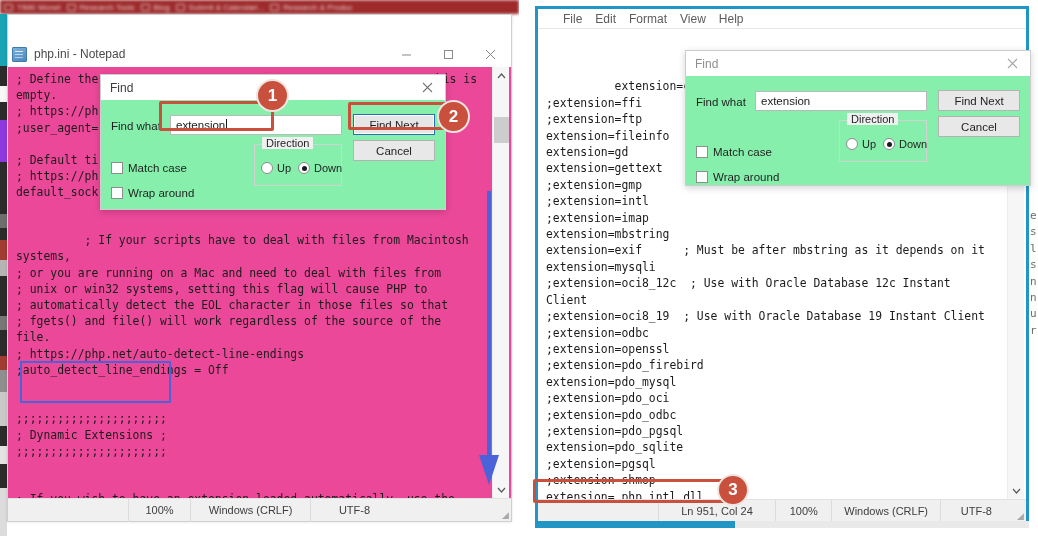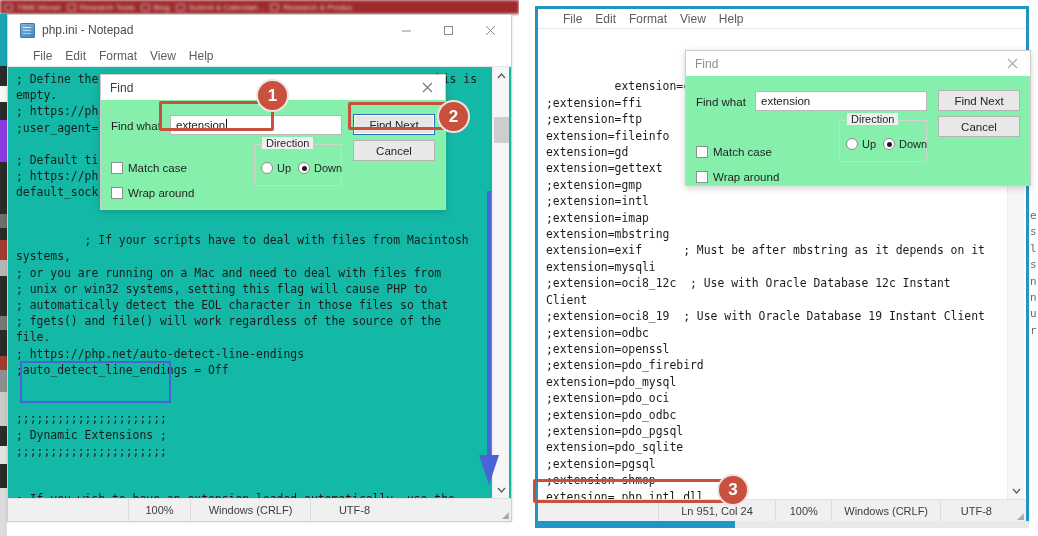--- a/index.html
+++ b/index.html
@@ -29,22 +29,22 @@
   .edge-strips { position:absolute; left:0; top:14px; width:7px; height:522px; }
   .strip { position:absolute; left:0; width:7px; }
 
   
   #np-left {
     position:absolute; left:7px; top:14px; width:505px; height:508px;
     background:#ffffff; border:1px solid #cfcfcf;
     box-shadow:0 0 3px rgba(0,0,0,.12);
   }
   .np-title {
-    height:30px; display:flex; align-items:center; padding-left:12px;
-    background:#ffffff; position:relative;
+    height:30px; display:flex; align-items:center; padding-left:4px;
+    background:#ffffff; position:relative;margin-top:24px;
   }
   .np-icon {
     width:15px; height:15px; margin-right:7px; position:relative; flex:0 0 auto;
     background:linear-gradient(150deg,#7fb3dc 0%,#5e9bcd 55%,#4d87b9 100%);
     border:1px solid #3f7aa8; border-radius:1px;
   }
   .np-icon::after{
     content:""; position:absolute; left:2px; top:3px; right:3px; height:1px;
     background:rgba(255,255,255,.75);
     box-shadow:0 3px 0 rgba(255,255,255,.6), 0 6px 0 rgba(255,255,255,.5);
@@ -57,21 +57,21 @@
   }
   .np-ctrl svg { display:block; }
   .np-menu {
     height:22px; display:flex; align-items:center; gap:13px; padding-left:25px;
     font-size:12px; color:#5c5c5c; border-bottom:1px solid #e6e6e6;
   }
   .np-menu span { cursor:default; }
 
   .np-body {
     position:absolute; left:0; right:0; top:52px; bottom:23px;
-    background:#14b8a6; overflow:hidden;
+    background:#ec4899; overflow:hidden;
   }
   .np-text {
     position:absolute; left:8px; top:4px; right:22px;
     font-family:"DejaVu Sans Mono", monospace; font-size:11.4px; line-height:16.2px;
     color:#1b1b1b; white-space:pre-wrap; word-break:break-word;
   }
 
   
   .vsb {
     position:absolute; right:2px; top:0; bottom:0; width:17px;

